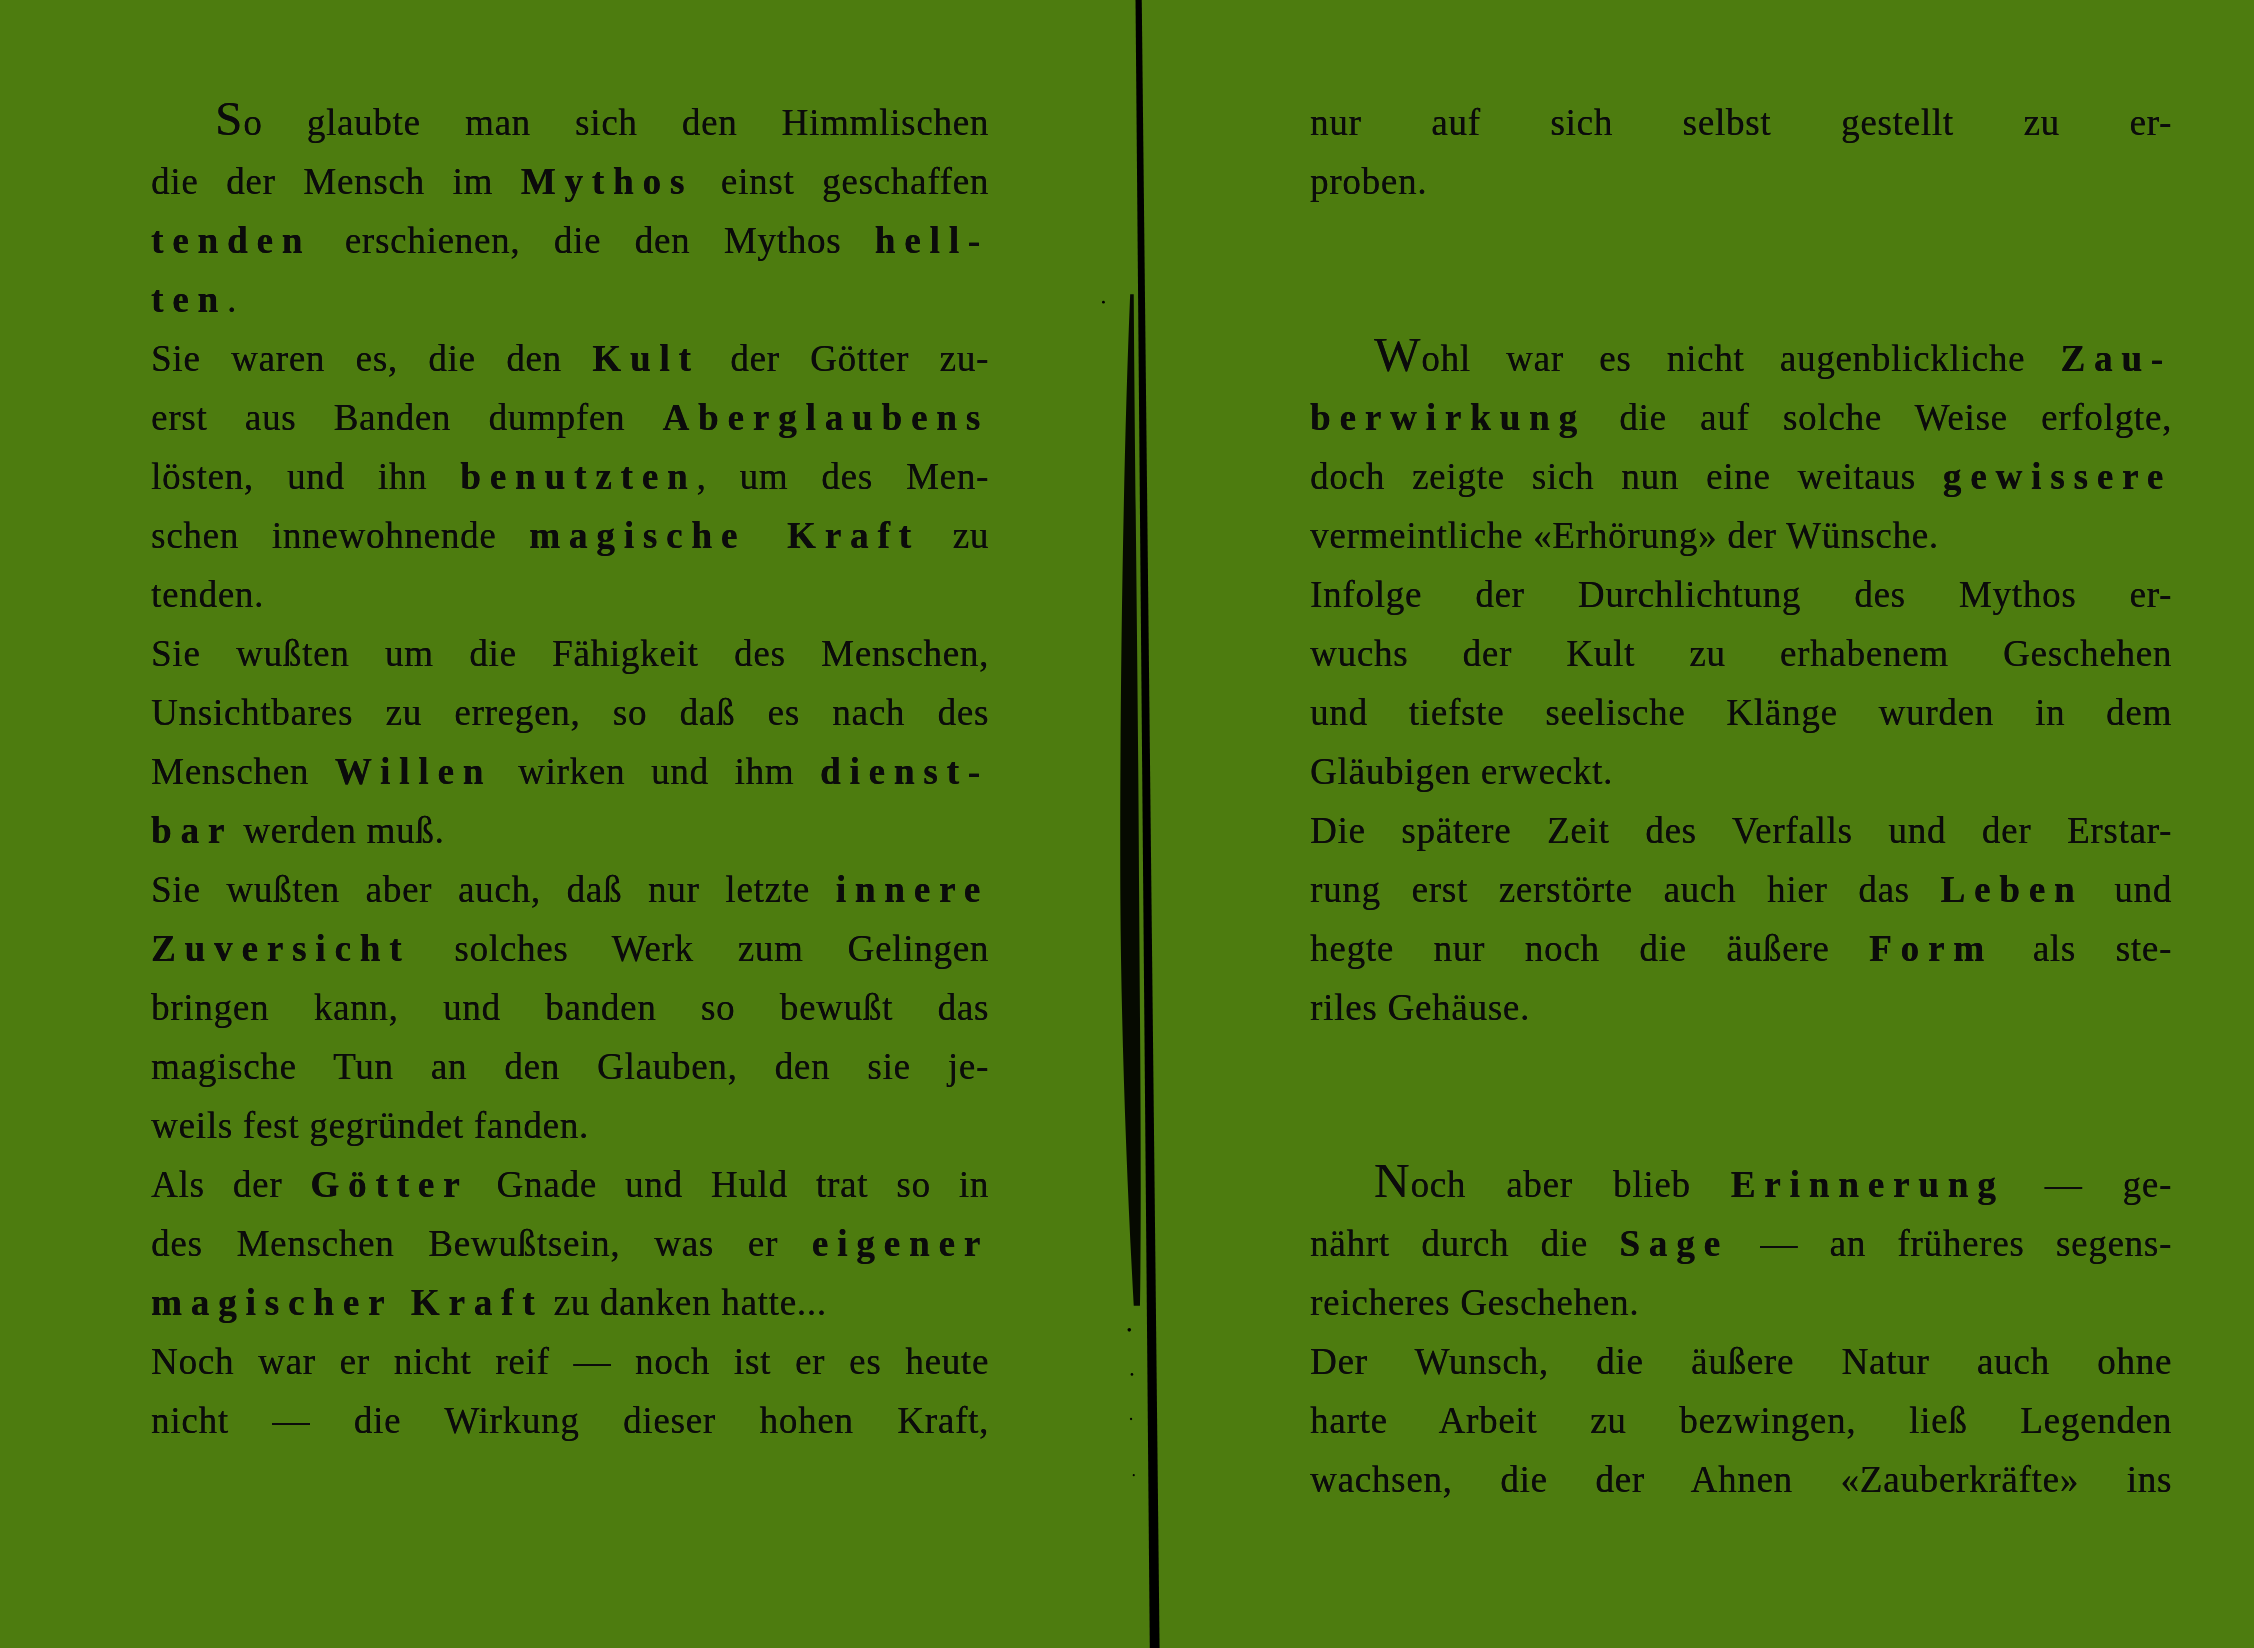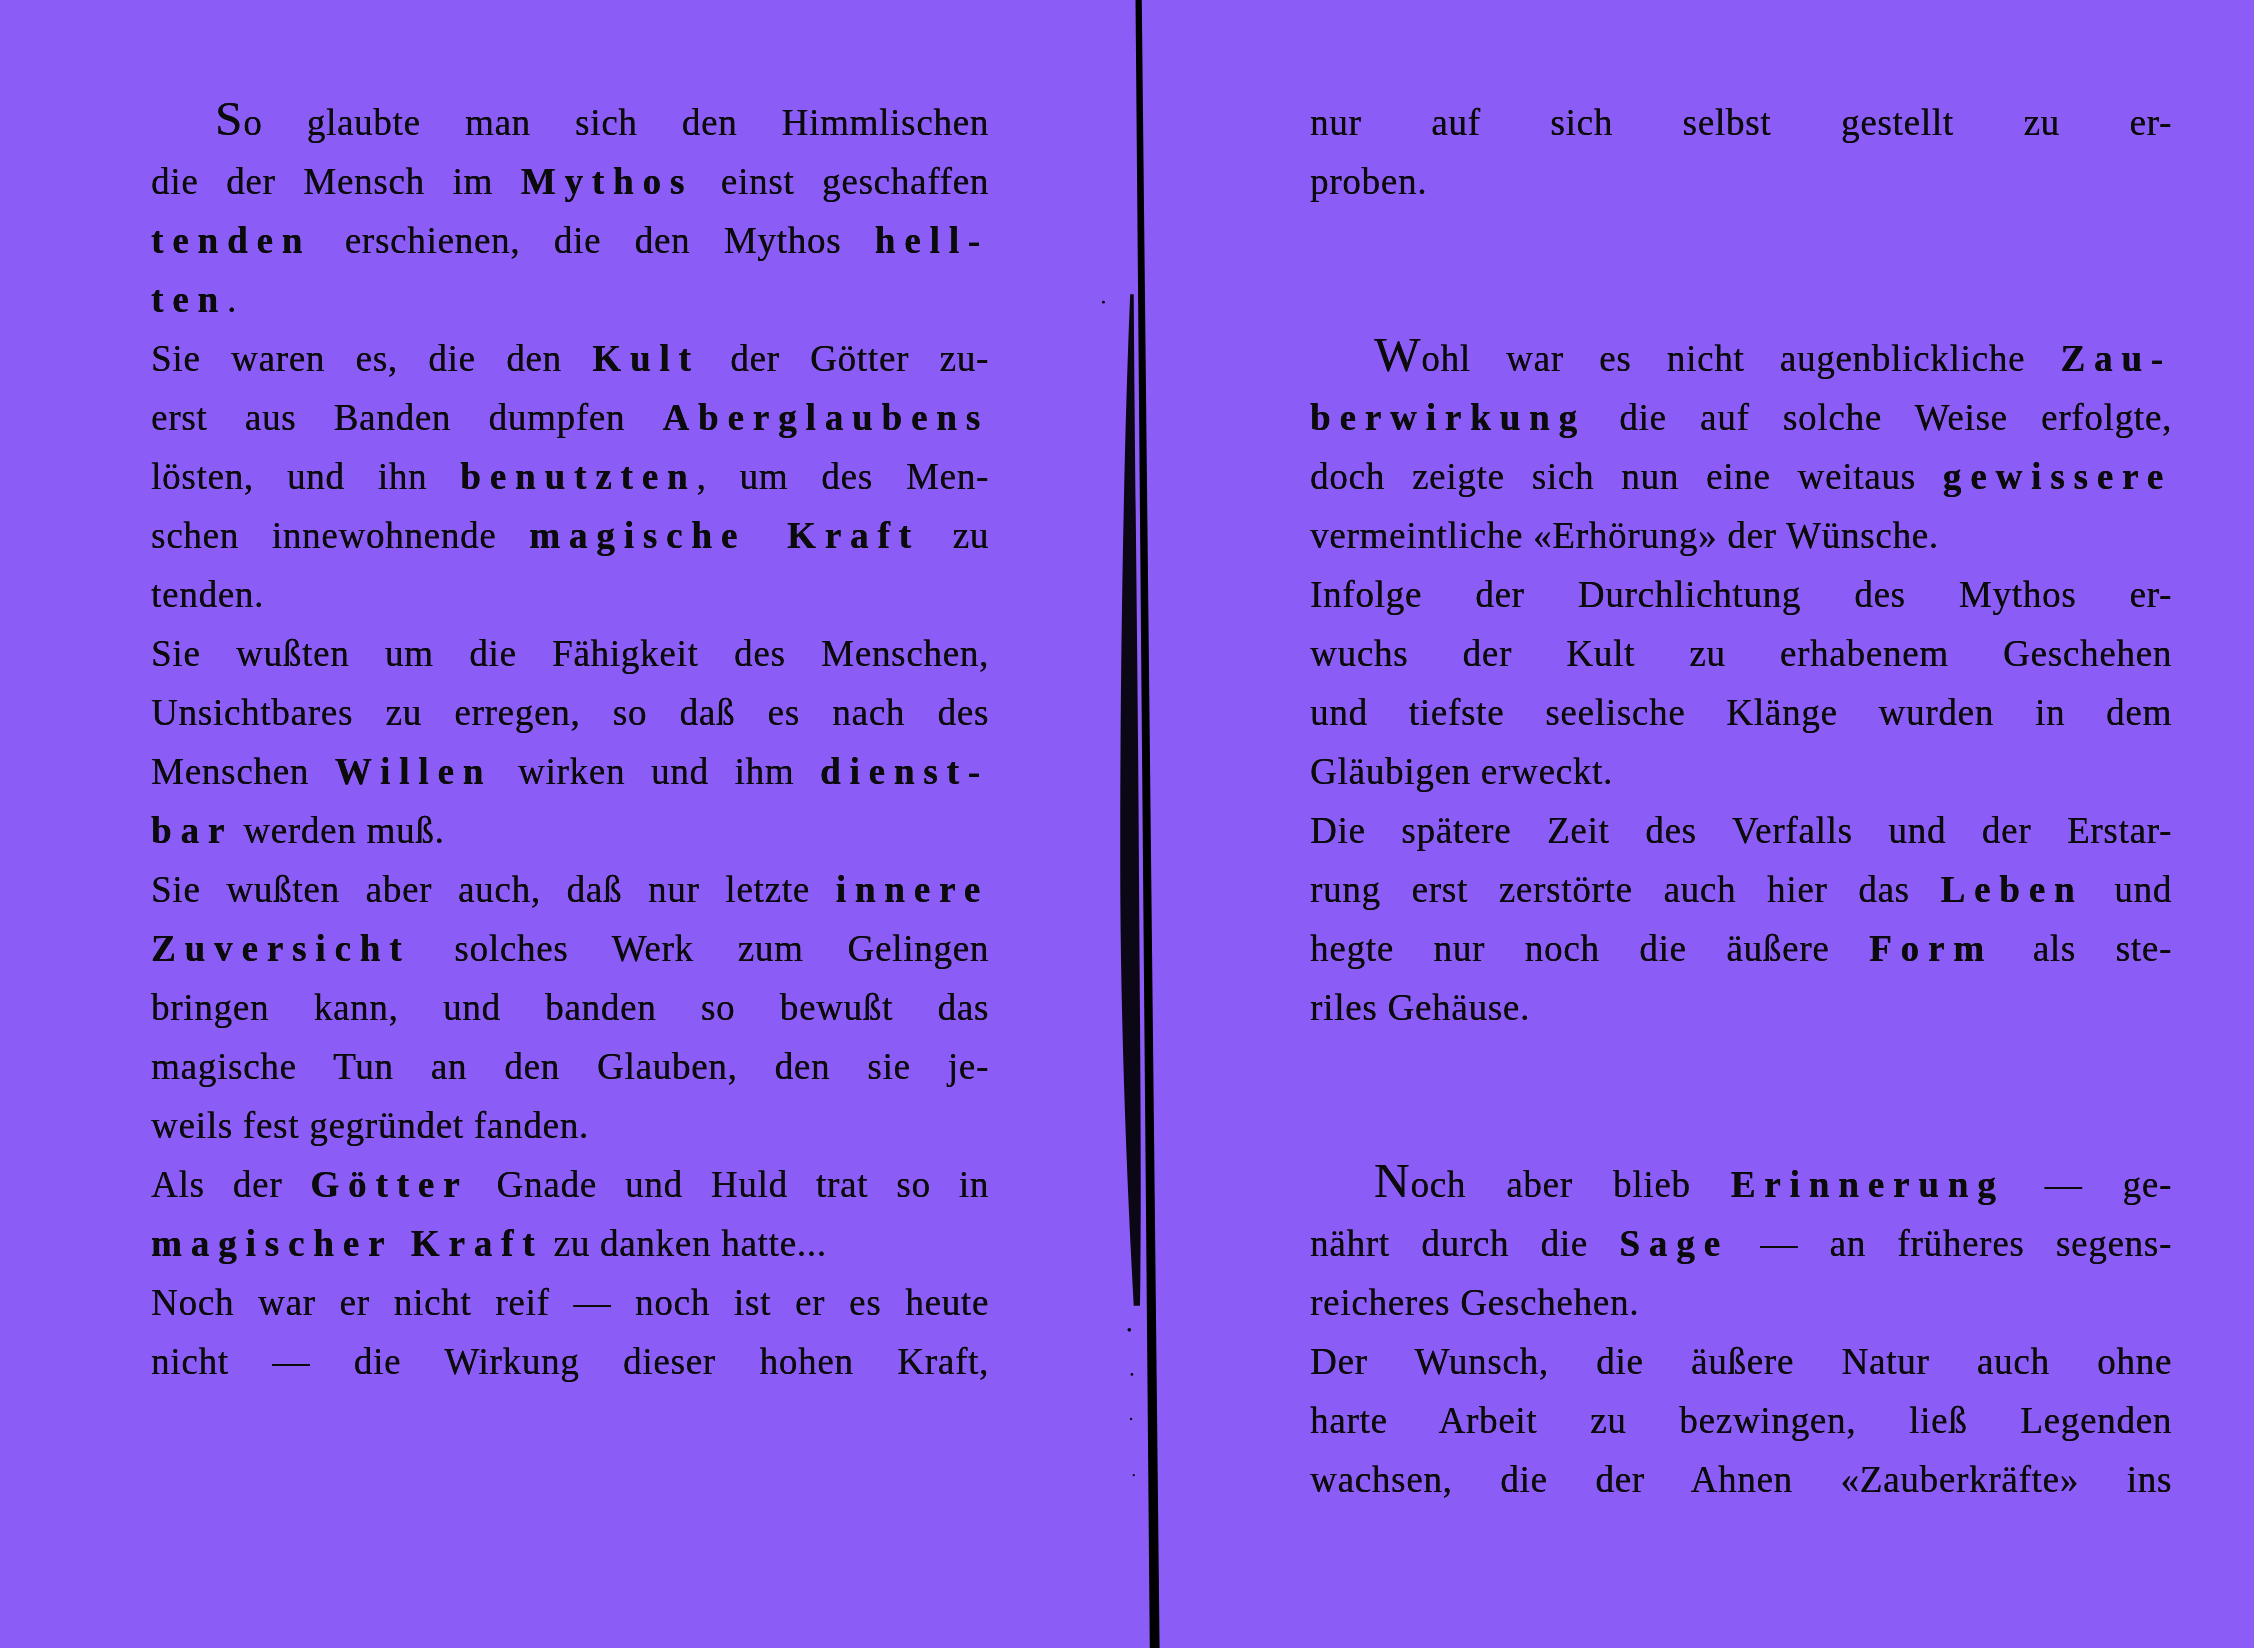--- a/index.html
+++ b/index.html
@@ -1,19 +1,19 @@
 <!DOCTYPE html>
 <html style="font-size:14.3px"><head>
 <meta charset="utf-8">
 <style>
   html,body{margin:0;padding:0;background:#ffffff;}
   .sheet{
     position:relative;
     width:2255px;height:1649px;
-    background:#8b5cf6;
+    background:#4d7c0f;
     overflow:hidden;
     font-family:"Liberation Serif", serif;
     color:#0b0b0b;
   }
   .col{position:absolute;top:93px;}
   #col-left{left:151px;width:838px;}
   #col-right{left:1310px;width:862px;}
   .line{
     height:59px;
     line-height:59px;
@@ -56,20 +56,21 @@
       <div class="line j"><span>Sie wußten um die Fähigkeit des Menschen,</span></div>
       <div class="line j"><span>Unsichtbares zu erregen, so daß es nach des</span></div>
       <div class="line j"><span>Menschen </span><span class="sp">Willen</span><span> wirken und ihm </span><span class="sp">dienst-</span></div>
       <div class="line"><span class="sp">bar</span><span> werden muß.</span></div>
       <div class="line j"><span>Sie wußten aber auch, daß nur letzte </span><span class="sp">innere</span></div>
       <div class="line j"><span class="sp">Zuversicht</span><span> solches Werk zum Gelingen</span></div>
       <div class="line j"><span>bringen kann, und banden so bewußt das</span></div>
       <div class="line j"><span>magische Tun an den Glauben, den sie je-</span></div>
       <div class="line"><span>weils fest gegründet fanden.</span></div>
       <div class="line j"><span>Als der </span><span class="sp">Götter</span><span> Gnade und Huld trat so in</span></div>
+      <div class="line j"><span>des Menschen Bewußtsein, was er </span><span class="sp">eigener</span></div>
       <div class="line"><span class="sp">magischer Kraft</span><span> zu danken hatte...</span></div>
       <div class="line j"><span>Noch war er nicht reif — noch ist er es heute</span></div>
       <div class="line j"><span>nicht — die Wirkung dieser hohen Kraft,</span></div>
     </div>
 
   <div class="col" id="col-right">
       <div class="line j"><span>nur auf sich selbst gestellt zu er-</span></div>
       <div class="line"><span>proben.</span></div>
       <div class="line"></div>
       <div class="line"></div>

